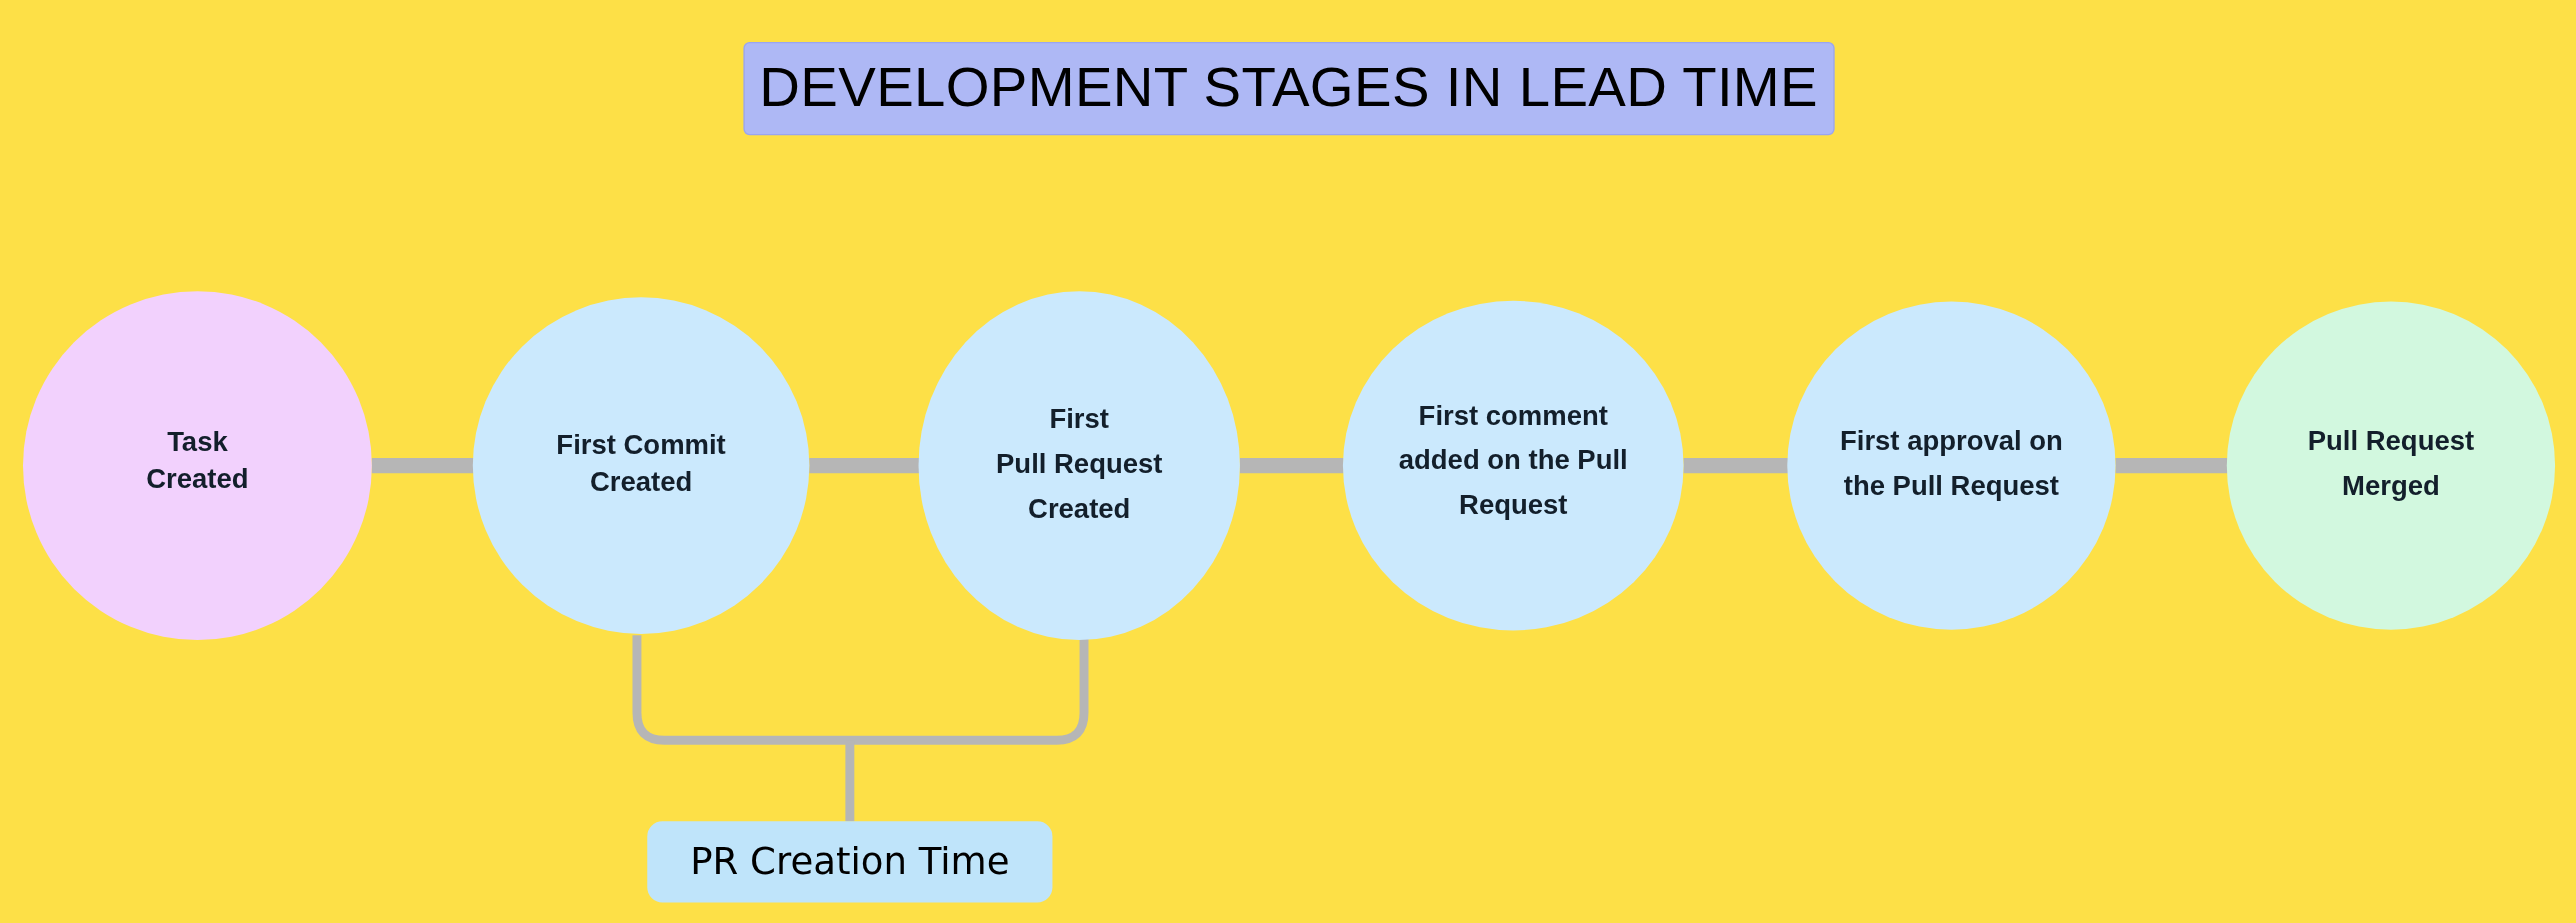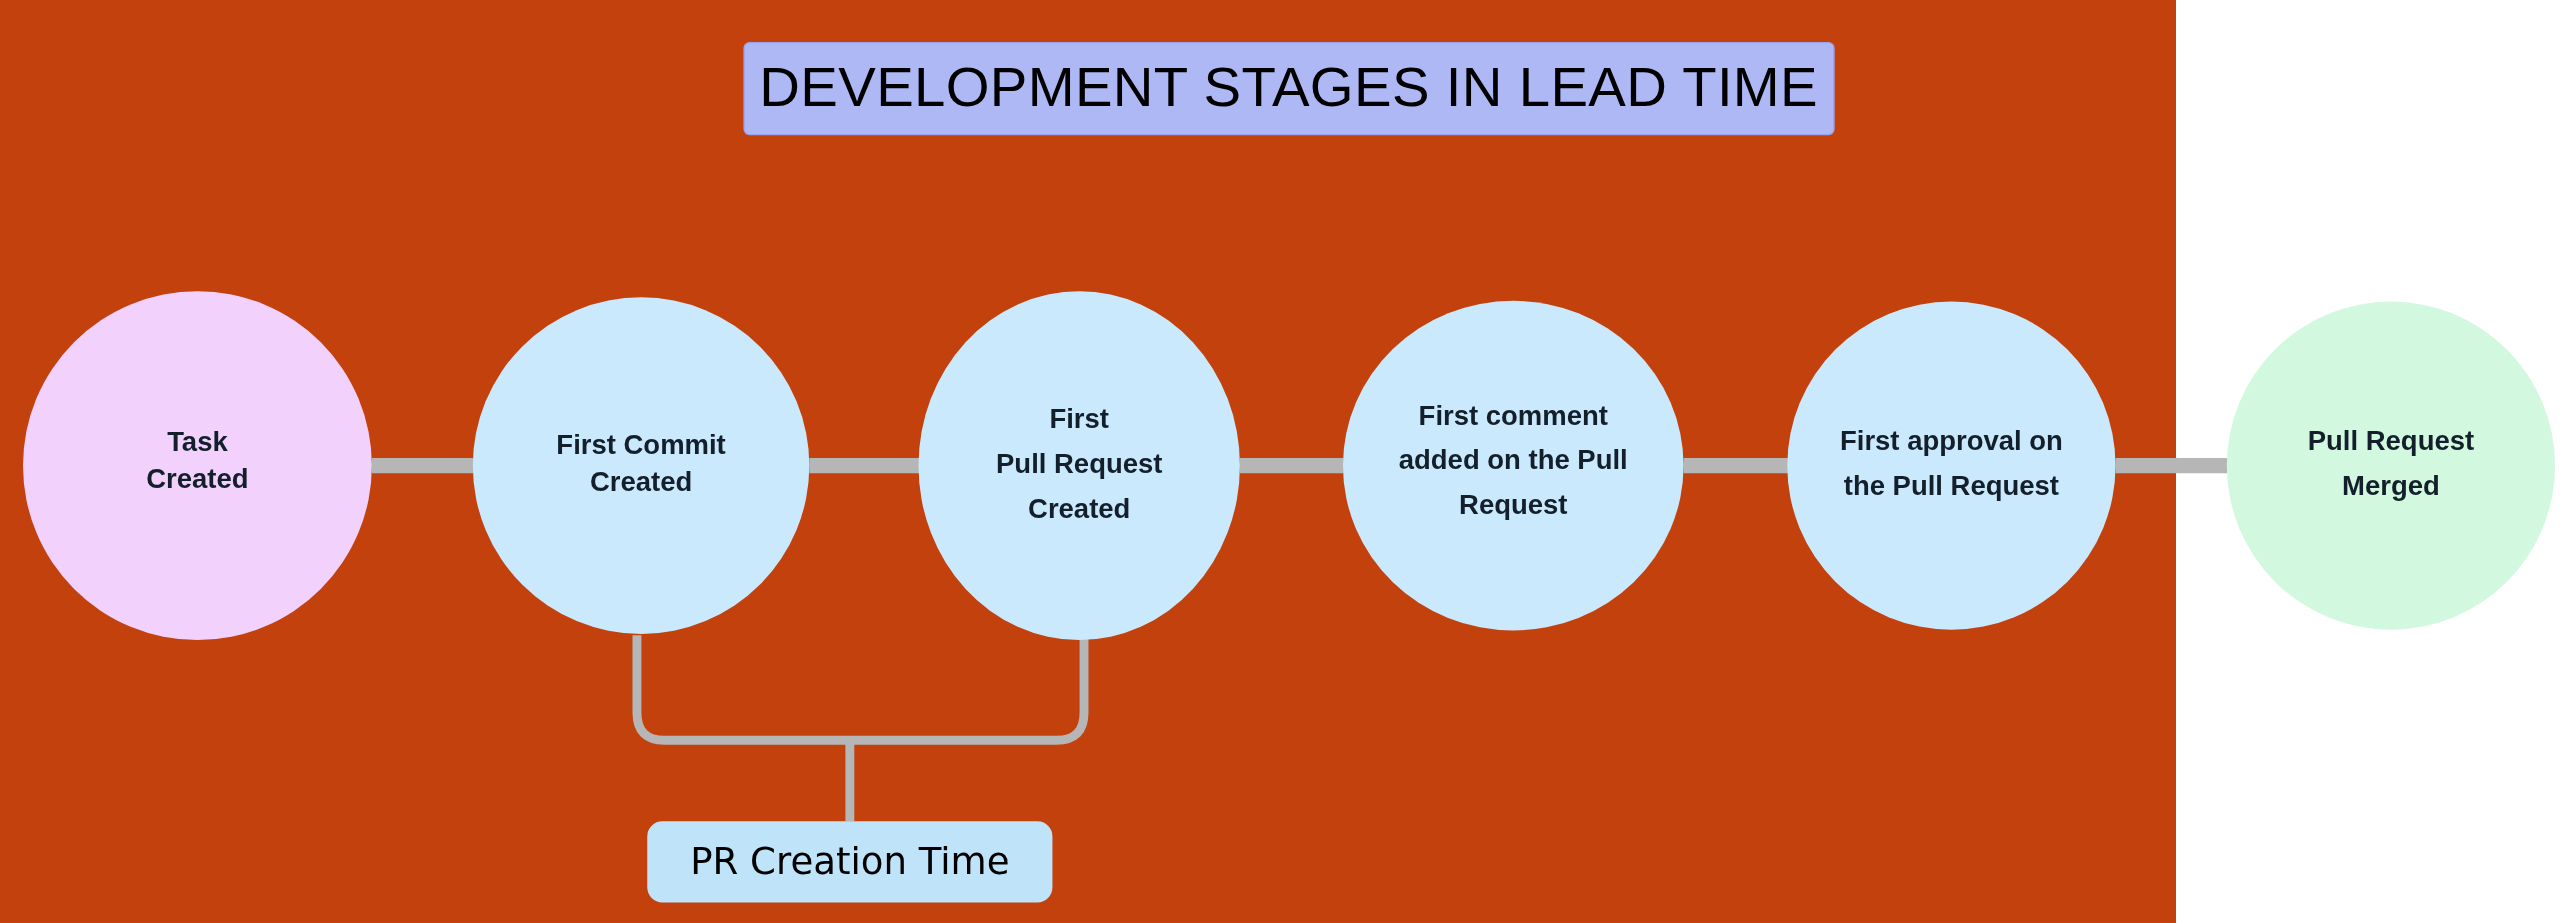--- a/index.html
+++ b/index.html
@@ -8,23 +8,23 @@
     background: #ffffff;
   }
   body {
     width: 2576px;
     height: 923px;
     overflow: hidden;
     font-family: "Liberation Sans", sans-serif;
   }
   #diagram-root {
     position: relative;
-    width: 2176px;
+    width: 2576px;
     height: 923px;
-    background: #c2410c;
+    background: #fde047;
   }
   svg#flow-svg {
     position: absolute;
     inset: 0;
     width: 2576px;
     height: 923px;
     display: block;
   }
   .node-label {
     font-family: "Liberation Sans", sans-serif;

